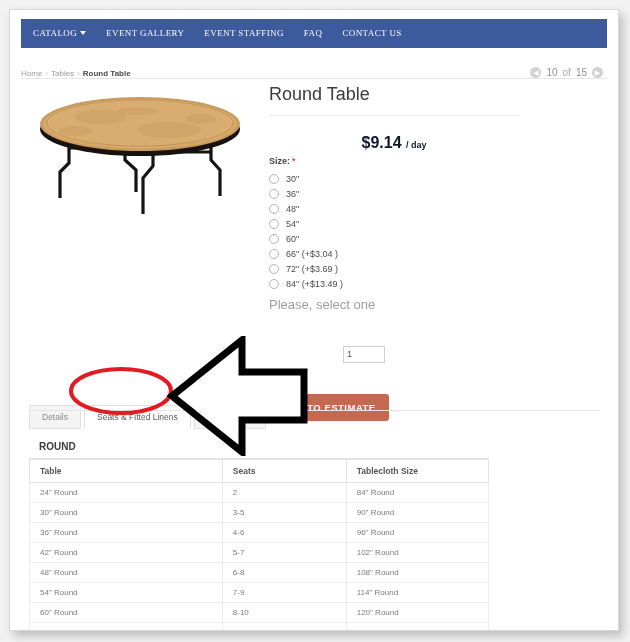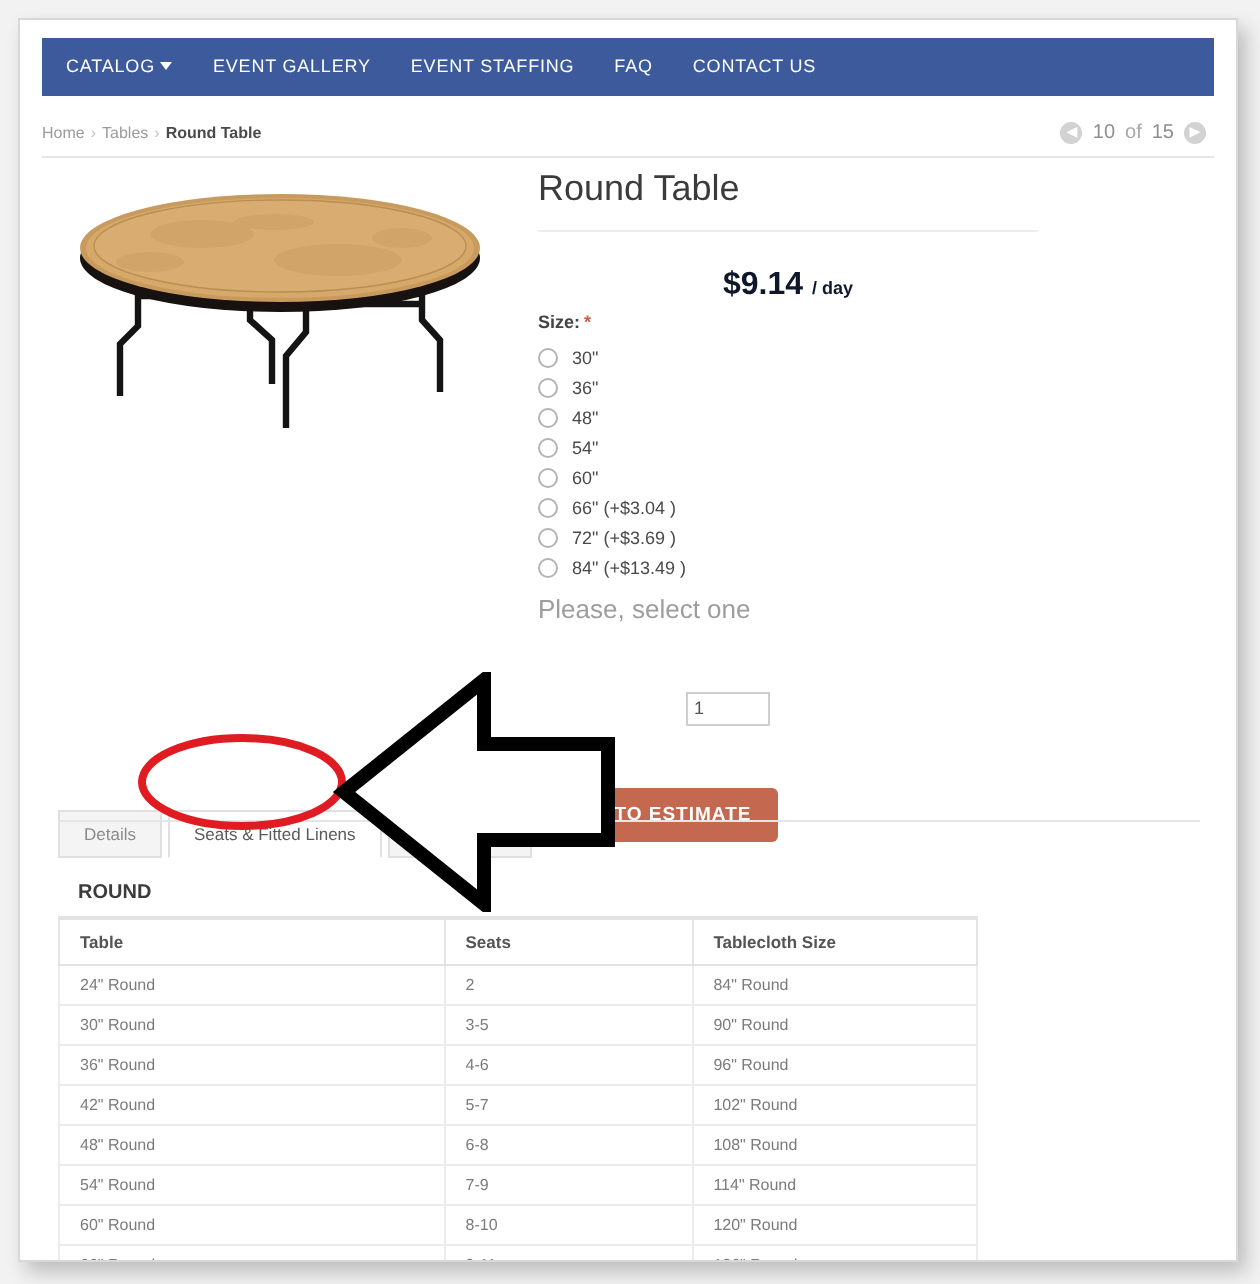--- a/index.html
+++ b/index.html
@@ -31,20 +31,21 @@
   
   .navbar {
     position: absolute;
     left: 11px;
     top: 9px;
     width: 586px;
     height: 29px;
     background: #3c5a9c;
     display: flex;
     align-items: center;
+    font-family: Liberation Serif, serif;
   }
   .nav-item {
     color: #ffffff;
     font-size: 9px;
     letter-spacing: .4px;
     padding: 0 10px;
     line-height: 29px;
     white-space: nowrap;
     cursor: pointer;
   }
@@ -60,21 +61,21 @@
 
   
   .crumbrow {
     position: absolute;
     left: 11px;
     top: 44px;
     width: 586px;
     height: 24px;
     border-bottom: 1px solid #e6e6e6;
     display: flex;
-    align-items: center;
+    align-items: flex-end;
   }
   .crumbs { font-size: 8px; color: #9b9b9b; white-space: nowrap; }
   .crumbs .c-link { color: #9b9b9b; cursor: pointer; }
   .crumbs .sep { color: #c2c2c2; margin: 0 3px; }
   .crumbs .c-cur { color: #4a4a4a; font-weight: bold; }
 
   .pager {
     margin-left: auto;
     display: flex;
     align-items: center;

